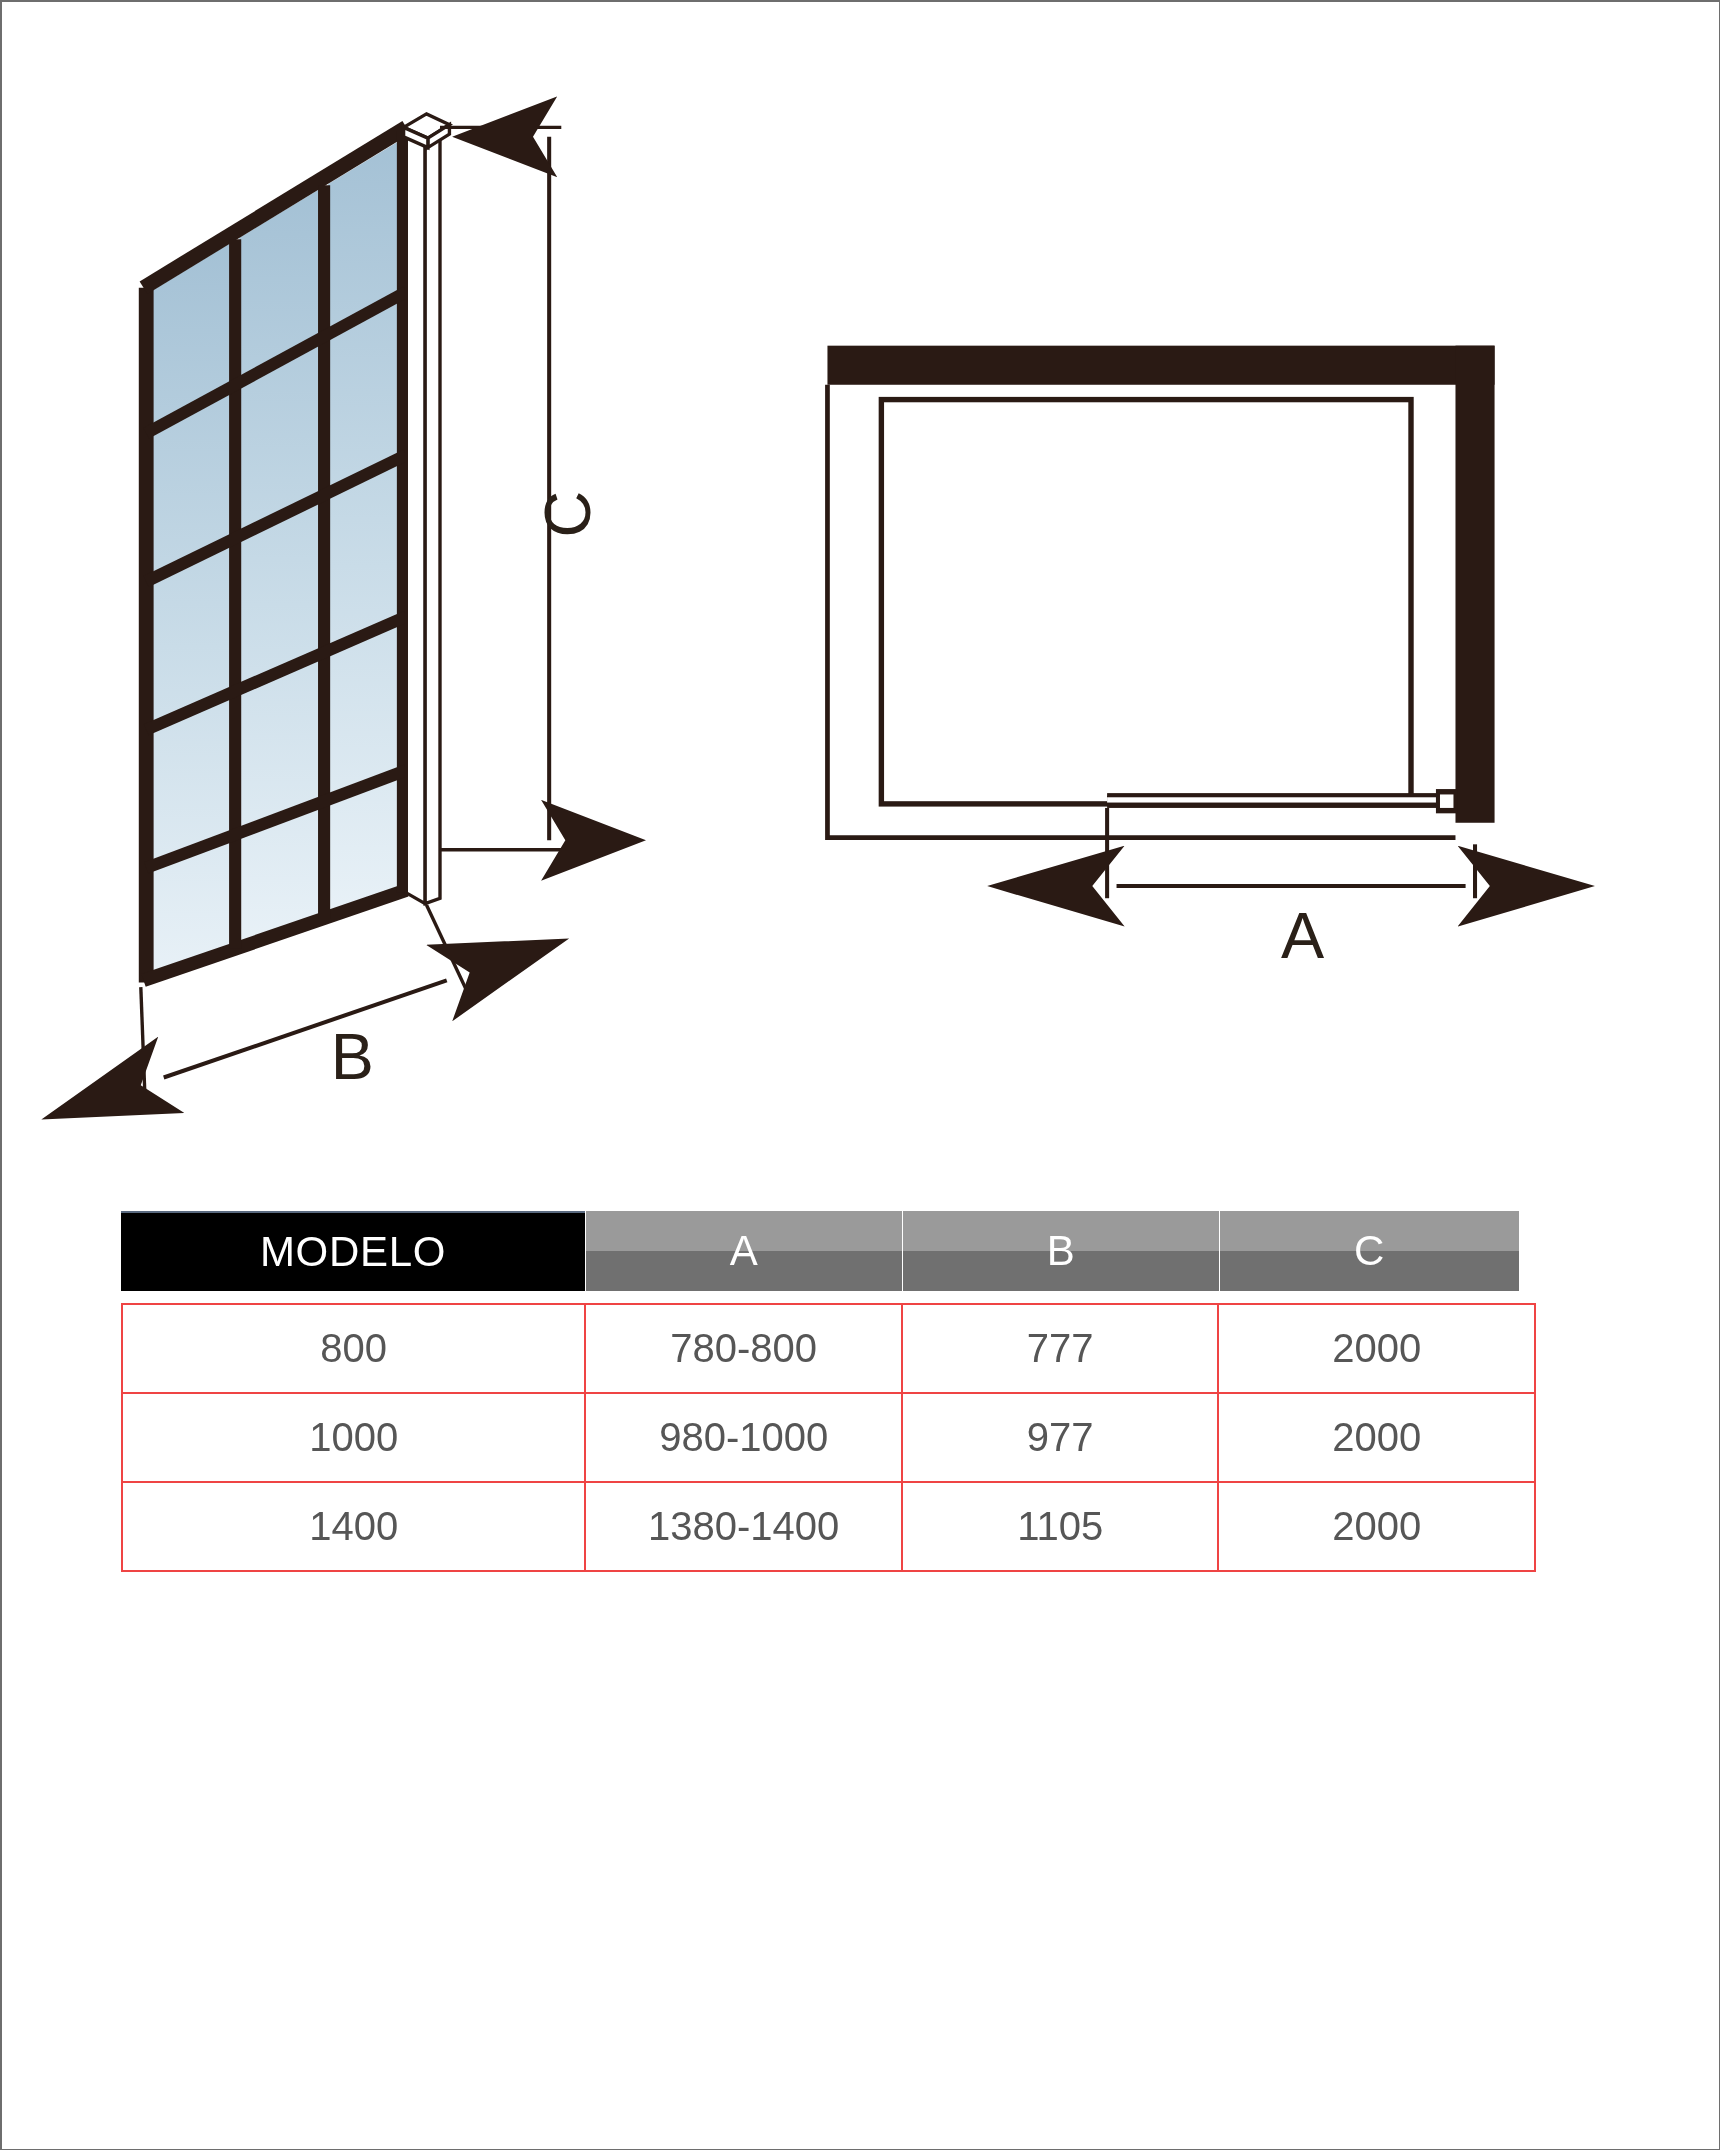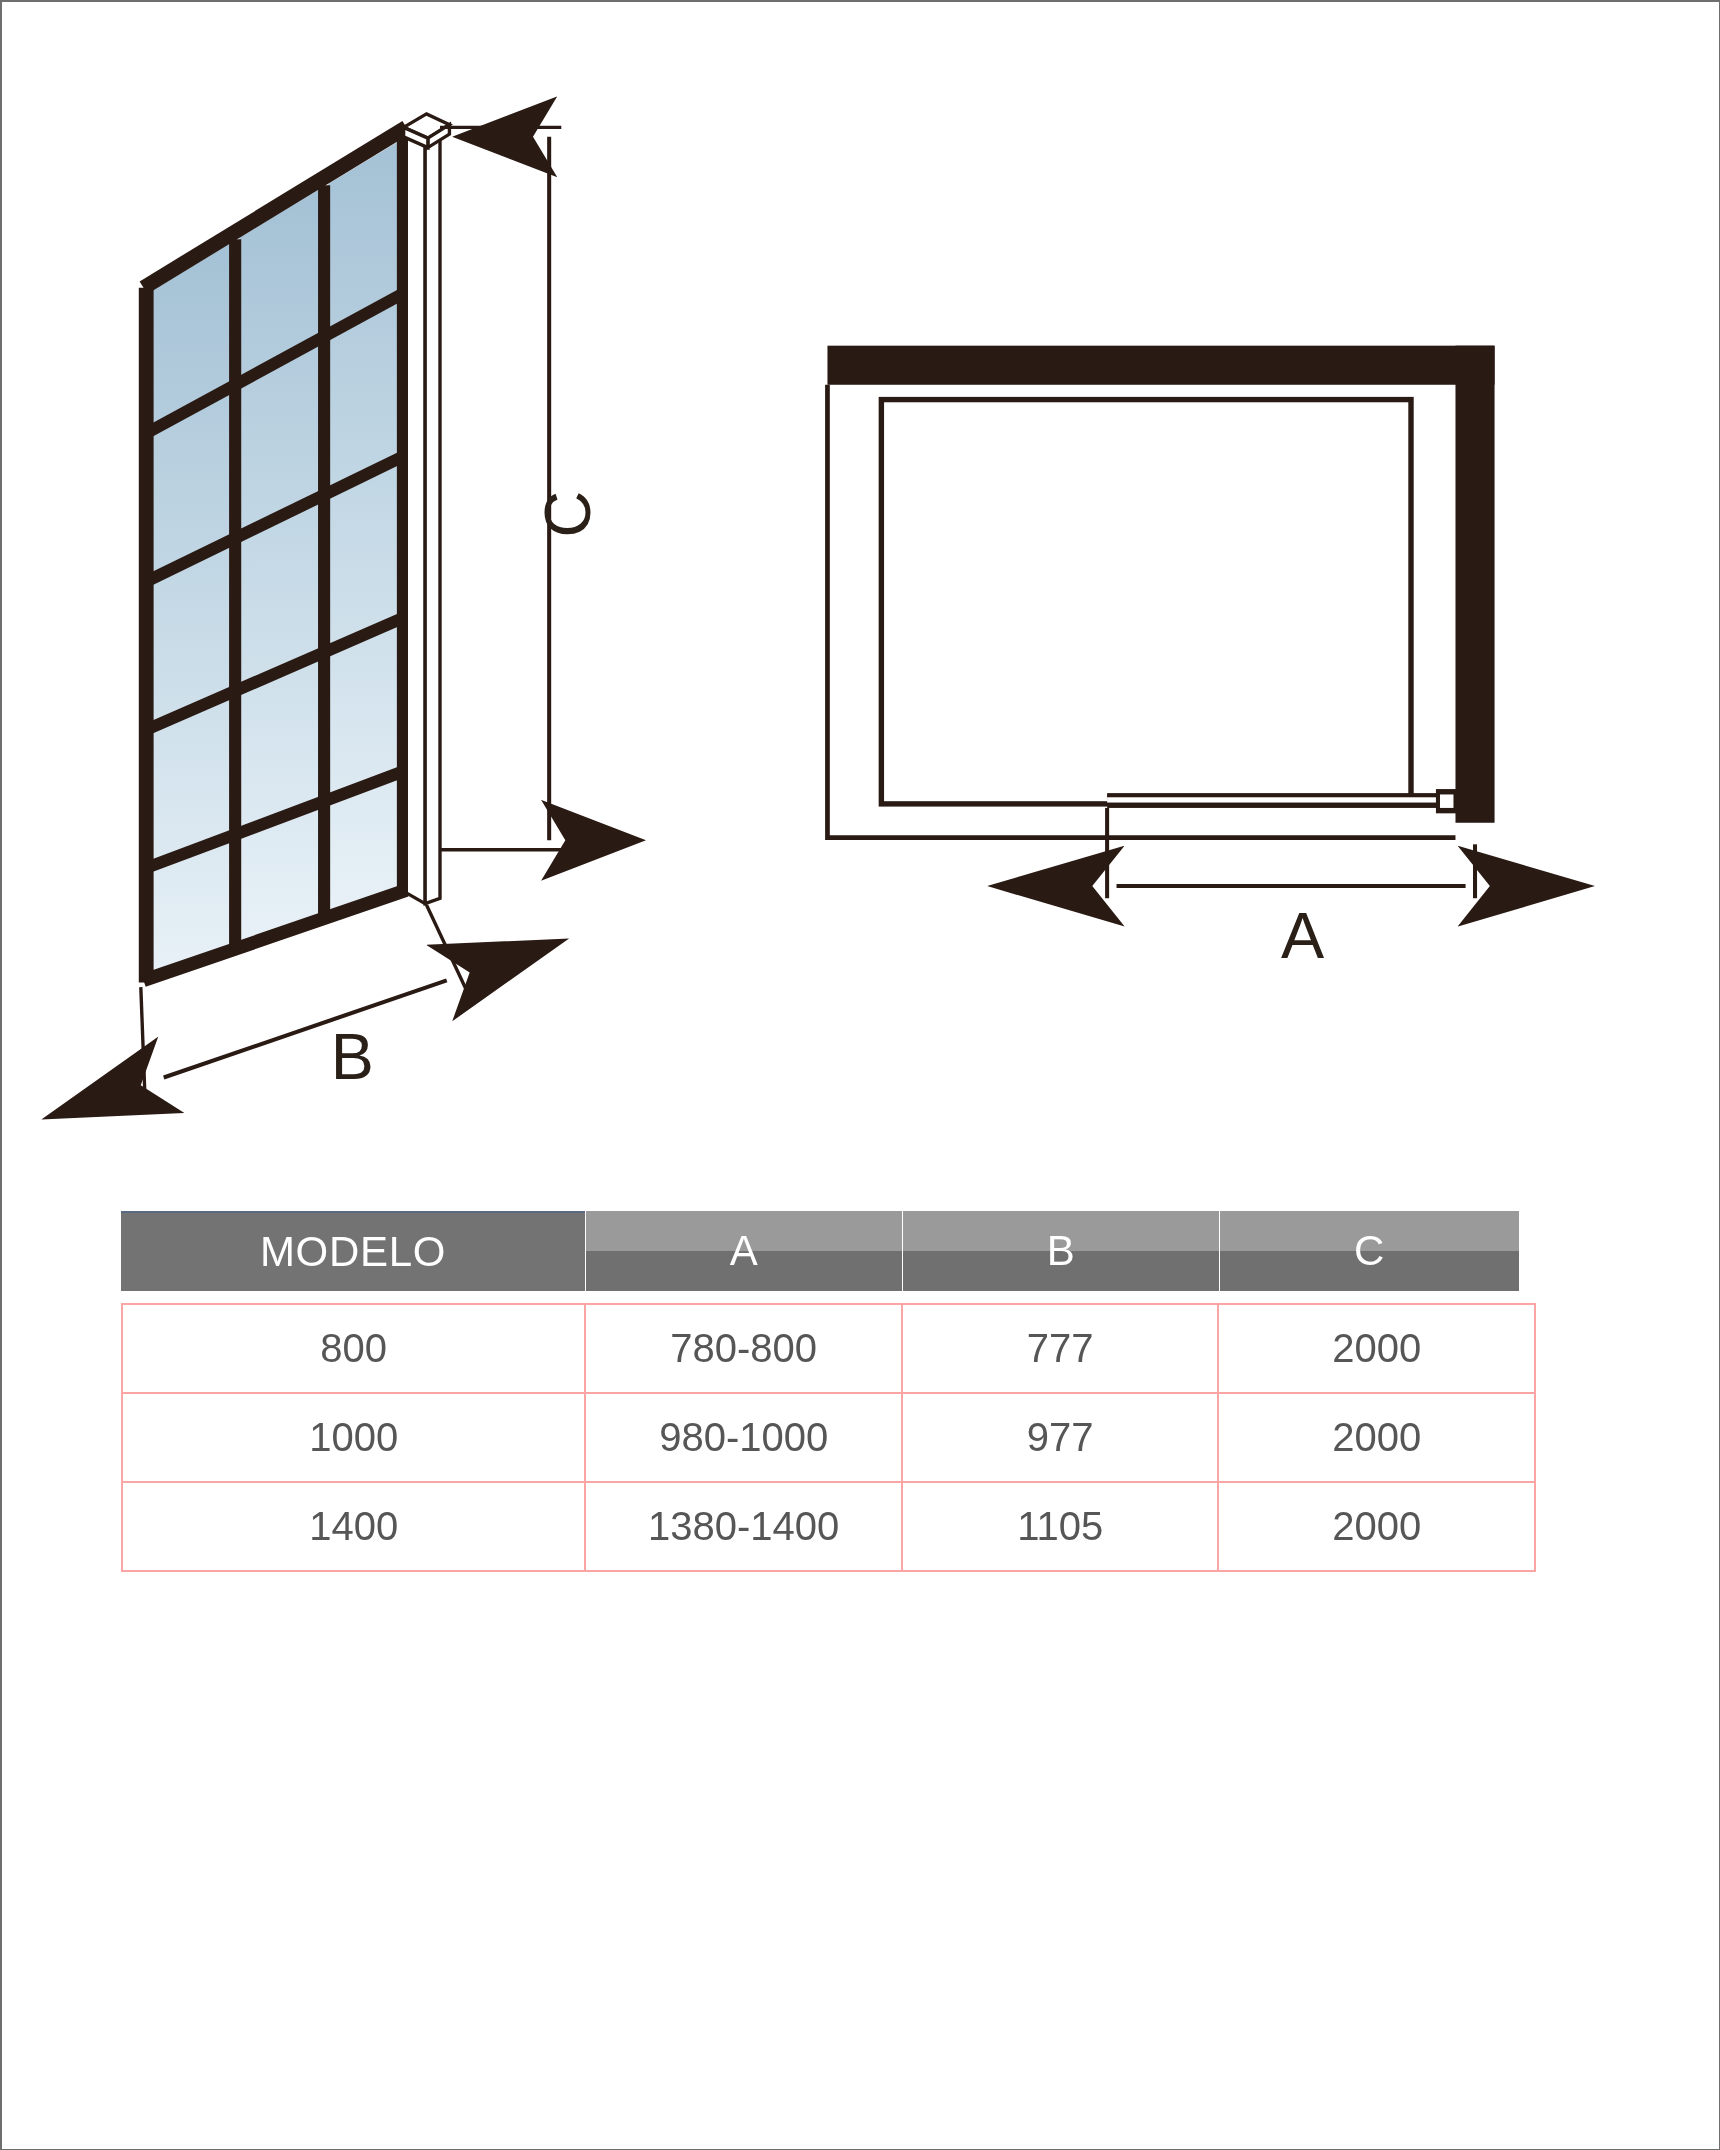--- a/index.html
+++ b/index.html
@@ -50,40 +50,40 @@
     box-sizing: border-box;
     display: flex;
     align-items: center;
     justify-content: center;
     font-size: 42px;
     color: #ffffff;
     letter-spacing: 0.7px;
   }
   .th-modelo {
     width: 32.8%;
-    background: #737373;
+    background: #000000;
     border-top: 2.7px solid #5a6a80;
   }
   .th-gray {
     background: linear-gradient(to bottom, #9a9a9a 0%, #9a9a9a 50%, #707070 50%, #707070 100%);
     border-left: 1.3px solid #ffffff;
   }
   .th-a { width: 22.4%; }
   .th-b { width: 22.4%; }
   .th-c { width: 21.2%; }
 
   .table-body {
     margin-top: 12px;
     width: 100%;
     border-collapse: collapse;
     border: 2.7px solid #2a2018;
     table-layout: fixed;
   }
   .table-body td {
-    border: 2px solid #fca5a5;
+    border: 2px solid #ef4444;
     height: 85px;
     text-align: center;
     vertical-align: middle;
     font-size: 40px;
     color: #565656;
     font-family: "Liberation Sans", sans-serif;
   }
   .col-modelo { width: 32.8%; }
   .col-a { width: 22.4%; }
   .col-b { width: 22.4%; }

